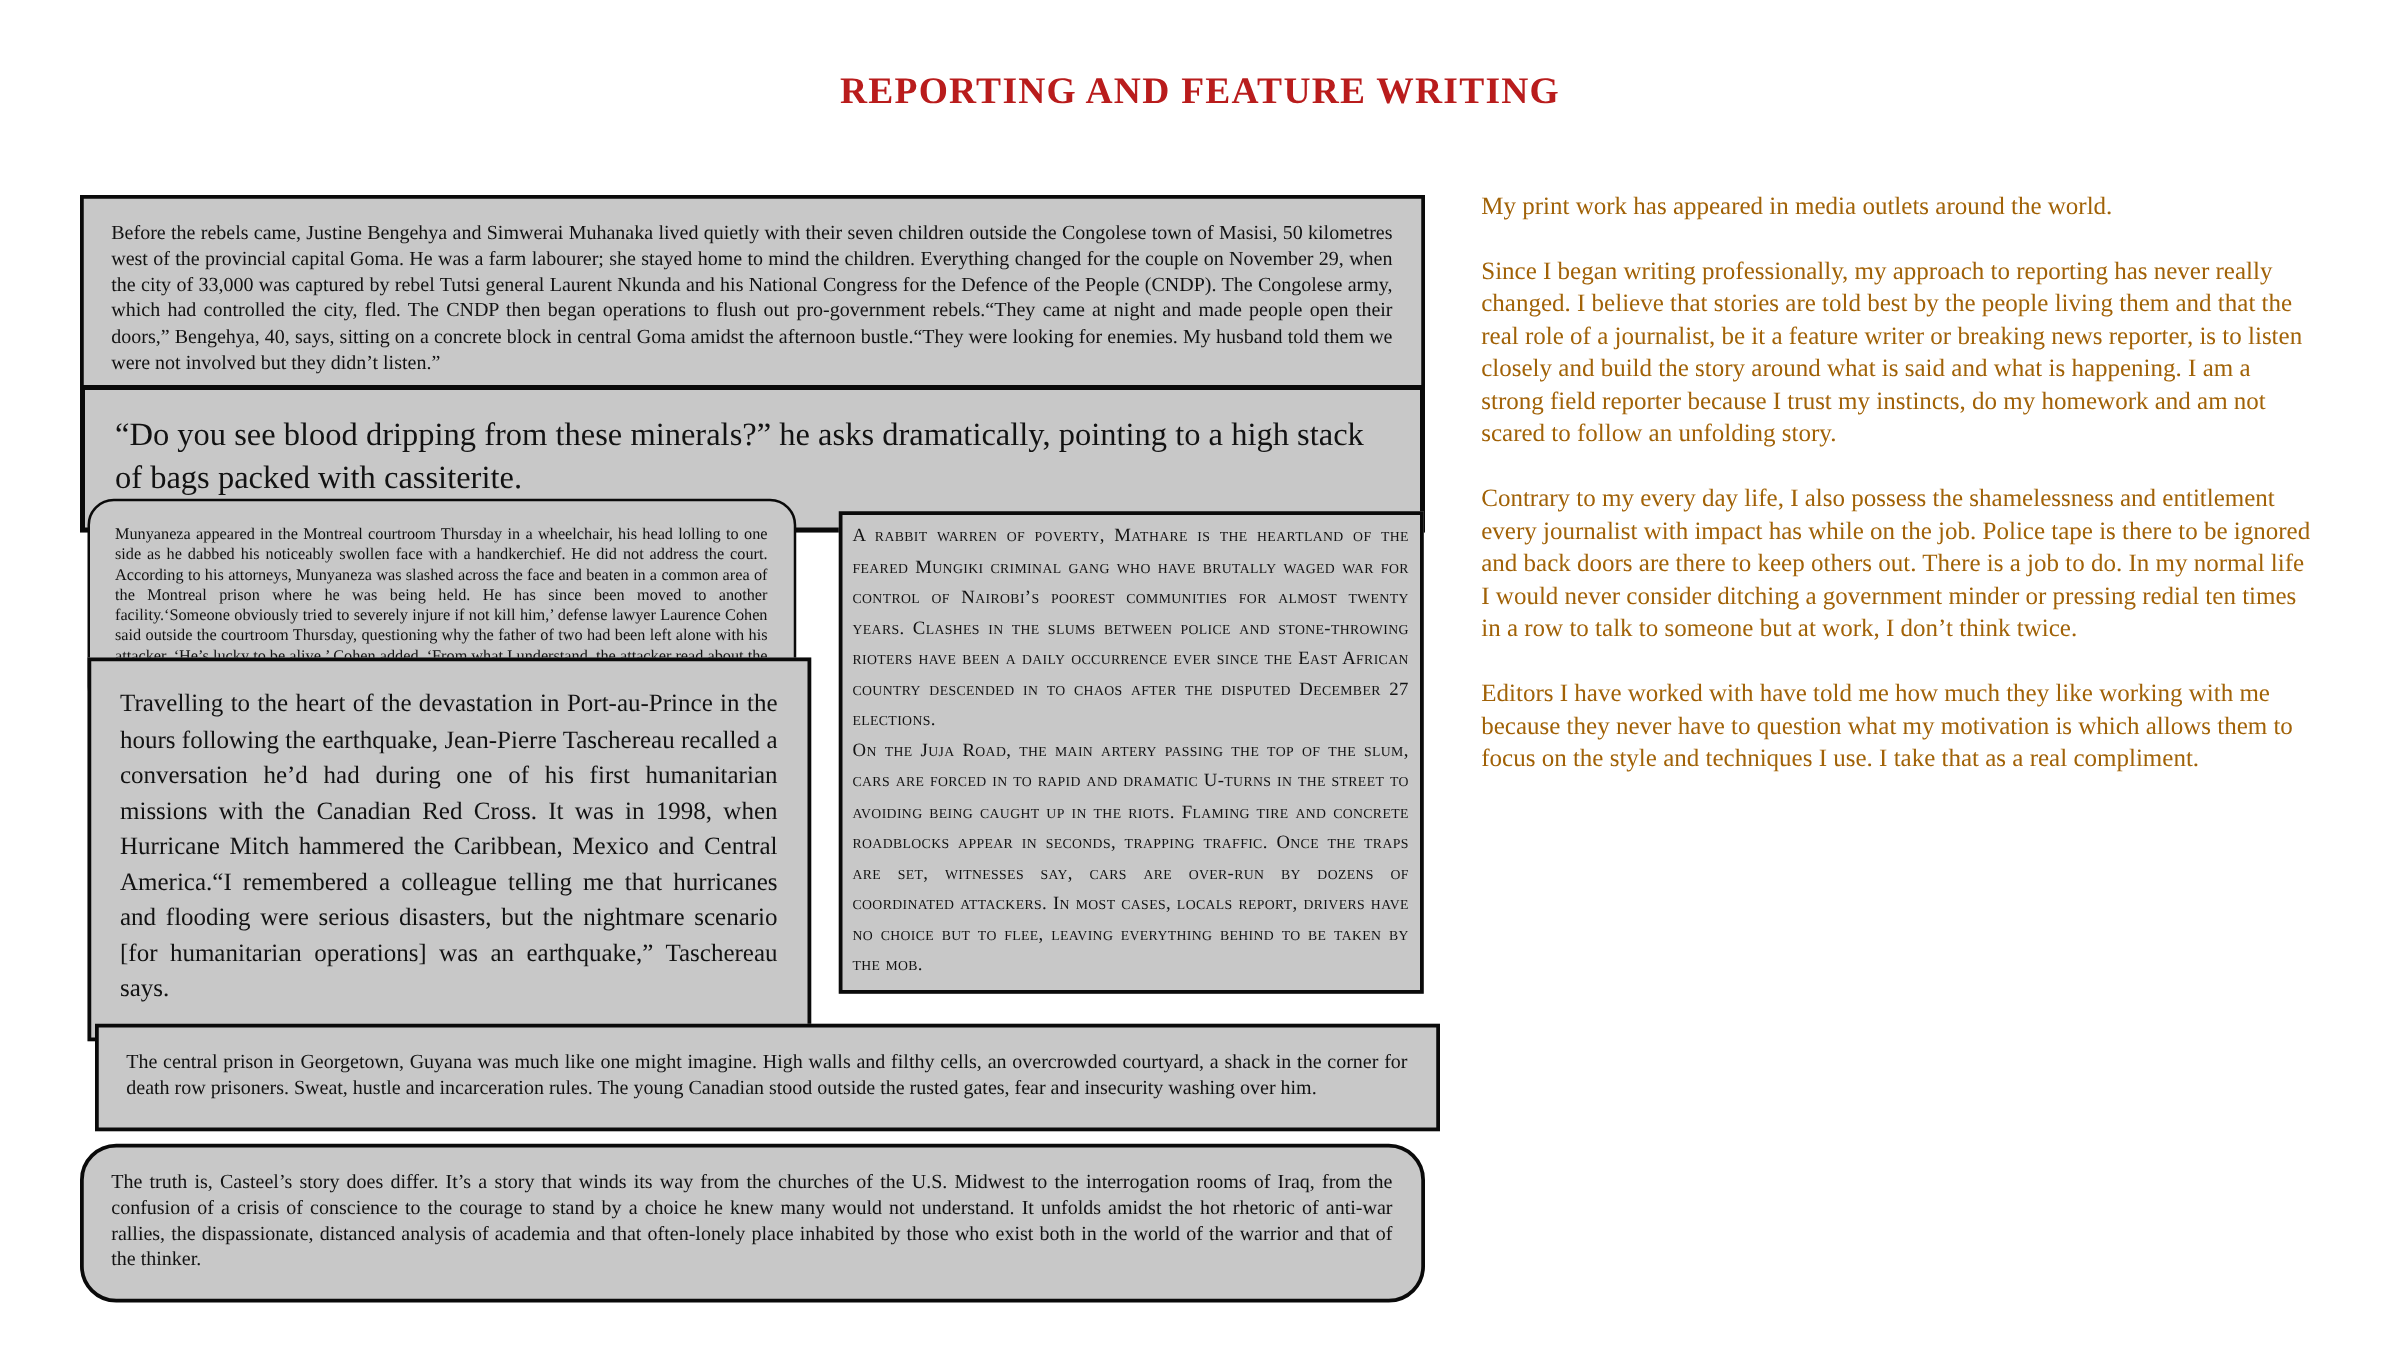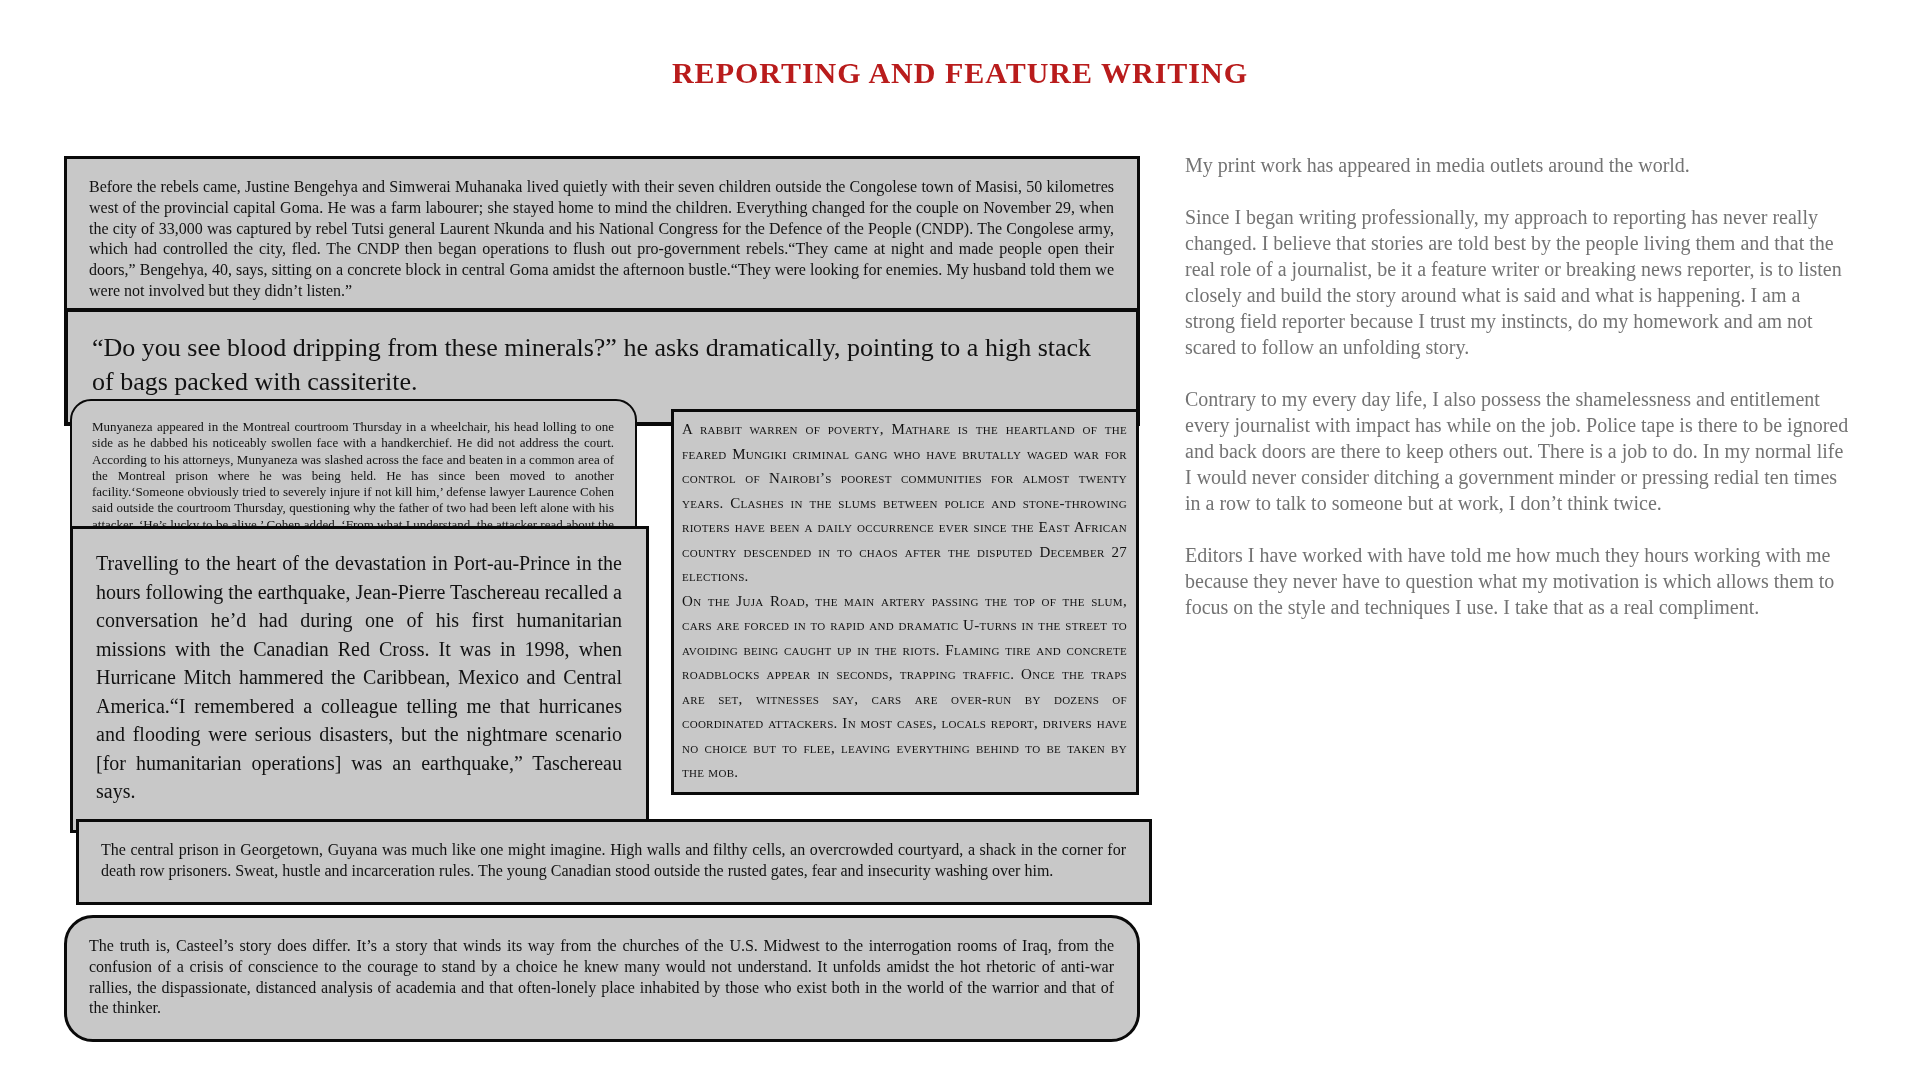--- a/index.html
+++ b/index.html
@@ -67,21 +67,21 @@
   }
   .box-casteel{
     left:64px;top:915px;width:1076px;min-height:89px;
     padding:2px 7px 4px 6px;
     font-size:16px;line-height:20.8px;border-radius:29px;
   }
   .bio{
     position:absolute;left:1185px;top:152px;width:664px;
     font-size:20px;line-height:26px;
     text-align:left;
-    color:#737373;
+    color:#a16207;
   }
   .bio p{margin:0 0 26px 0;}
 </style>
 </head>
 <body>
 
 <div id="page">
 
   <h1 class="title">REPORTING AND FEATURE WRITING</h1>
 
@@ -111,16 +111,16 @@
   </div>
 
   <div class="gbox box-casteel">
     <p>The truth is, Casteel’s story does differ. It’s a story that winds its way from the churches of the U.S. Midwest to the interrogation rooms of Iraq, from the confusion of a crisis of conscience to the courage to stand by a choice he knew many would not understand. It unfolds amidst the hot rhetoric of anti-war rallies, the dispassionate, distanced analysis of academia and that often-lonely place inhabited by those who exist both in the world of the warrior and that of the thinker.</p>
   </div>
 
   <div class="bio">
     <p>My print work has appeared in media outlets around the world.</p>
     <p>Since I began writing professionally, my approach to reporting has never really changed. I believe that stories are told best by the people living them and that the real role of a journalist, be it a feature writer or breaking news reporter, is to listen closely and build the story around what is said and what is happening. I am a strong field reporter because I trust my instincts, do my homework and am not scared to follow an unfolding story.</p>
     <p>Contrary to my every day life, I also possess the shamelessness and entitlement every journalist with impact has while on the job. Police tape is there to be ignored and back doors are there to keep others out. There is a job to do. In my normal life I would never consider ditching a government minder or pressing redial ten times in a row to talk to someone but at work, I don’t think twice.</p>
-    <p>Editors I have worked with have told me how much they hours working with me because they never have to question what my motivation is which allows them to focus on the style and techniques I use. I take that as a real compliment.</p>
+    <p>Editors I have worked with have told me how much they like working with me because they never have to question what my motivation is which allows them to focus on the style and techniques I use. I take that as a real compliment.</p>
   </div>
 
 </div>
 
 </body></html>

